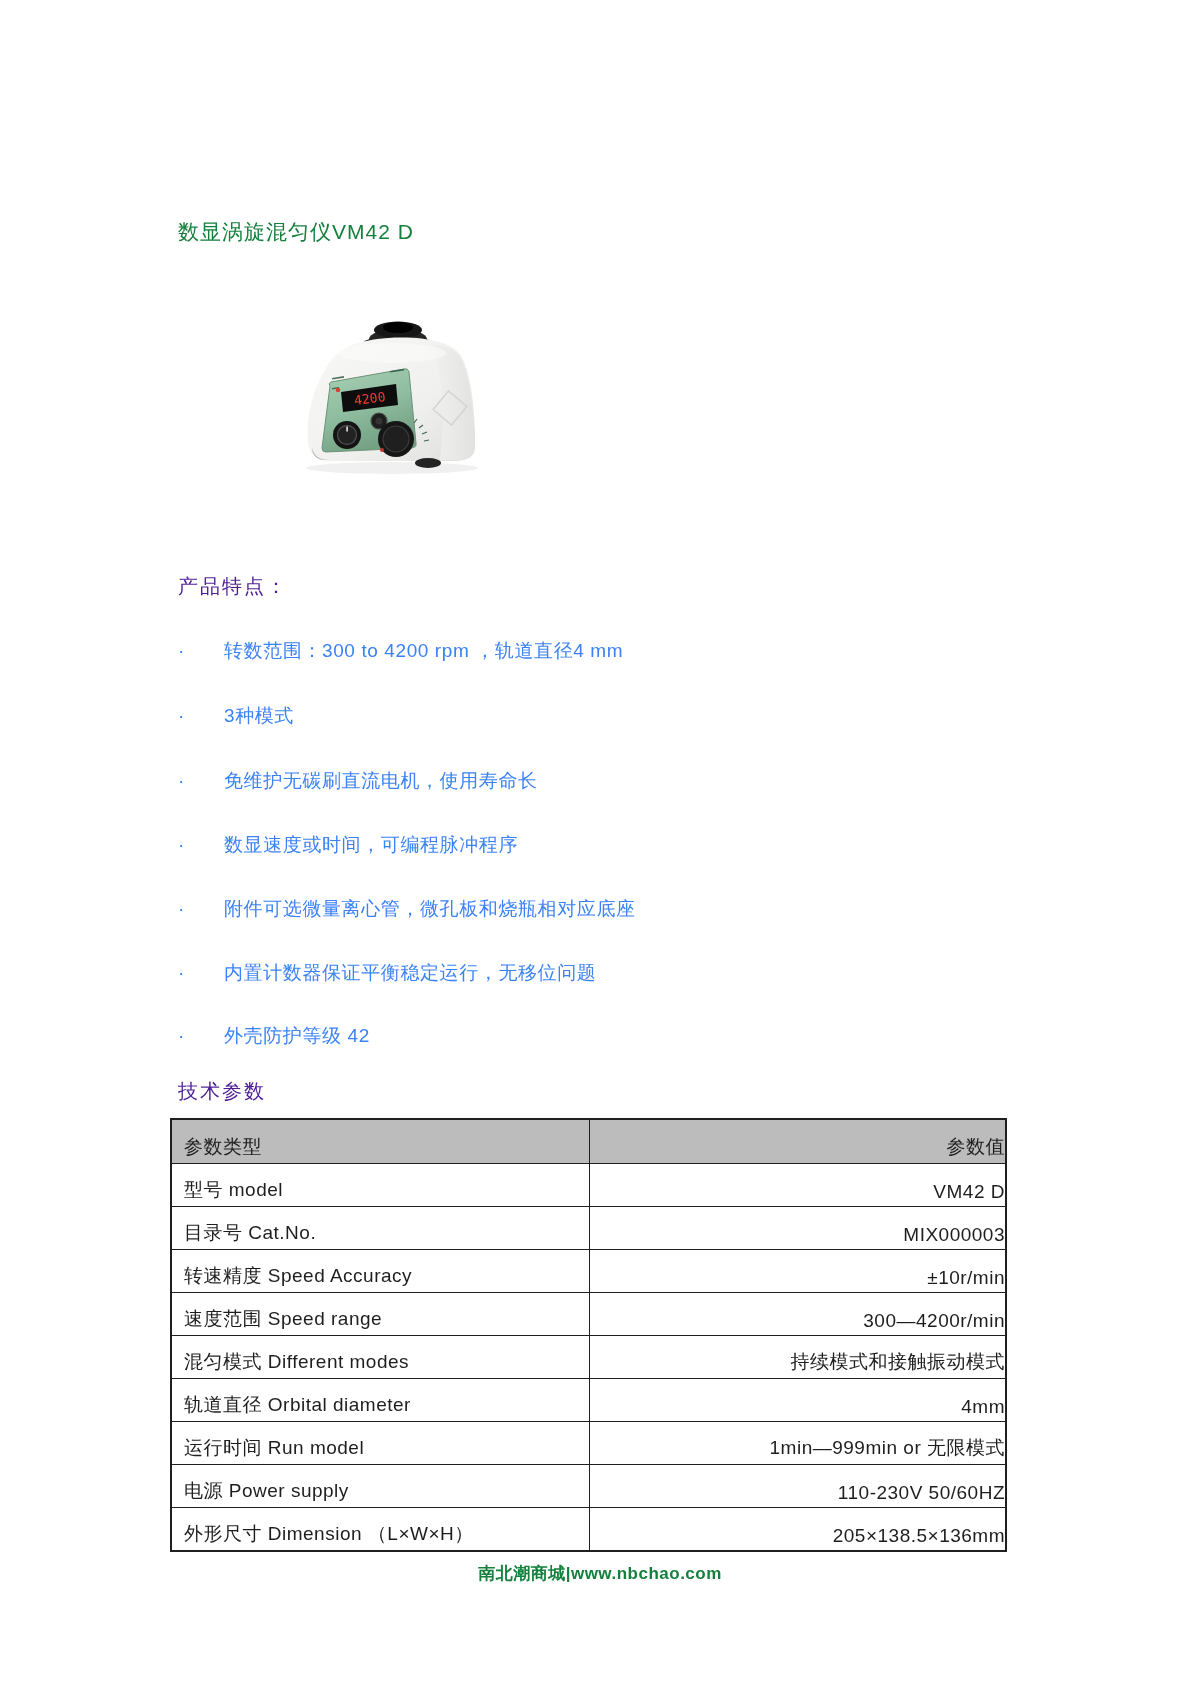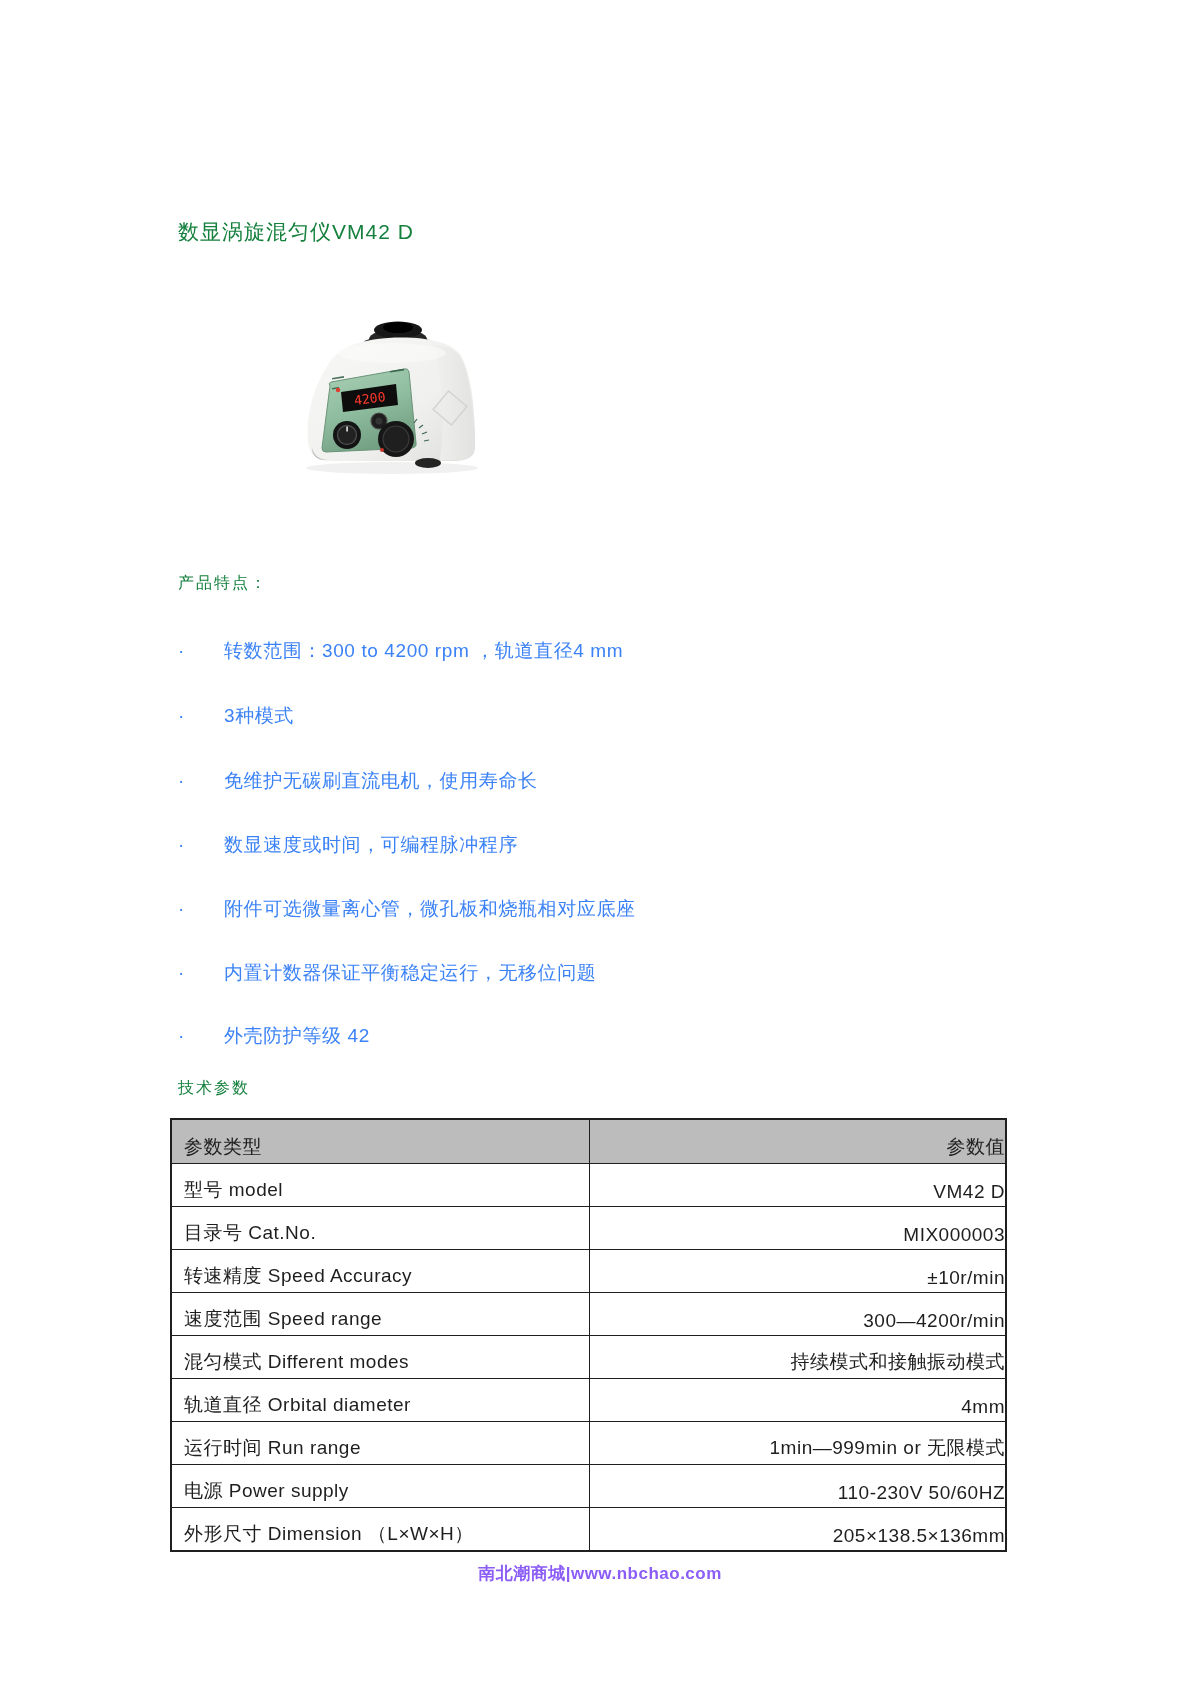--- a/index.html
+++ b/index.html
@@ -16,22 +16,22 @@
     font-size:21px; letter-spacing:1px;
     color:#15803d;
     white-space:nowrap;
   }
   .device-figure {
     position:absolute; left:292px; top:292px;
     width:196px; height:186px;
   }
   .section-heading {
     position:absolute; left:178px;
-    font-size:16px; letter-spacing:2px;
-    color:#15803d; white-space:nowrap;
+    font-size:20px; letter-spacing:2px;
+    color:#4c1d95; white-space:nowrap;
   }
   .features-heading { top:573px; }
   .tech-heading { top:1078px; }
   .feature-item {
     position:absolute; left:178px;
     font-size:19px; letter-spacing:0.6px;
     white-space:nowrap; color:#3b82f6;
   }
   .feature-item .dot {
     display:inline-block; width:46px;
@@ -55,21 +55,21 @@
     font-weight:normal;
     overflow:hidden; white-space:nowrap;
   }
   .spec-table th { background:#bcbcbc; height:40px;margin-left:12px; }
   .spec-table td { height:39px; }
   .col-param { text-align:left; padding-left:12px !important; }
   .col-value { text-align:right; }
   .page-footer {
     position:absolute; left:0; top:1562px; width:1200px;
     text-align:center; font-size:17px; font-weight:600;
-    color:#8b5cf6; letter-spacing:0.5px;
+    color:#15803d; letter-spacing:0.5px;
   }
 </style>
 </head>
 <body>
 
 <div class="page">
 
   <div class="doc-title">数显涡旋混匀仪VM42 D</div>
 
   <svg class="device-figure" viewBox="0 0 196 186" aria-hidden="true">
@@ -204,21 +204,21 @@
       </tr>
       <tr>
         <td class="col-param">混匀模式  Different modes</td>
         <td class="col-value">持续模式和接触振动模式</td>
       </tr>
       <tr>
         <td class="col-param">轨道直径  Orbital diameter</td>
         <td class="col-value">4mm</td>
       </tr>
       <tr>
-        <td class="col-param">运行时间  Run range</td>
+        <td class="col-param">运行时间  Run model</td>
         <td class="col-value">1min—999min or  无限模式</td>
       </tr>
       <tr>
         <td class="col-param">电源  Power supply</td>
         <td class="col-value">110-230V 50/60HZ</td>
       </tr>
       <tr>
         <td class="col-param">外形尺寸  Dimension （L×W×H）</td>
         <td class="col-value">205×138.5×136mm</td>
       </tr>

